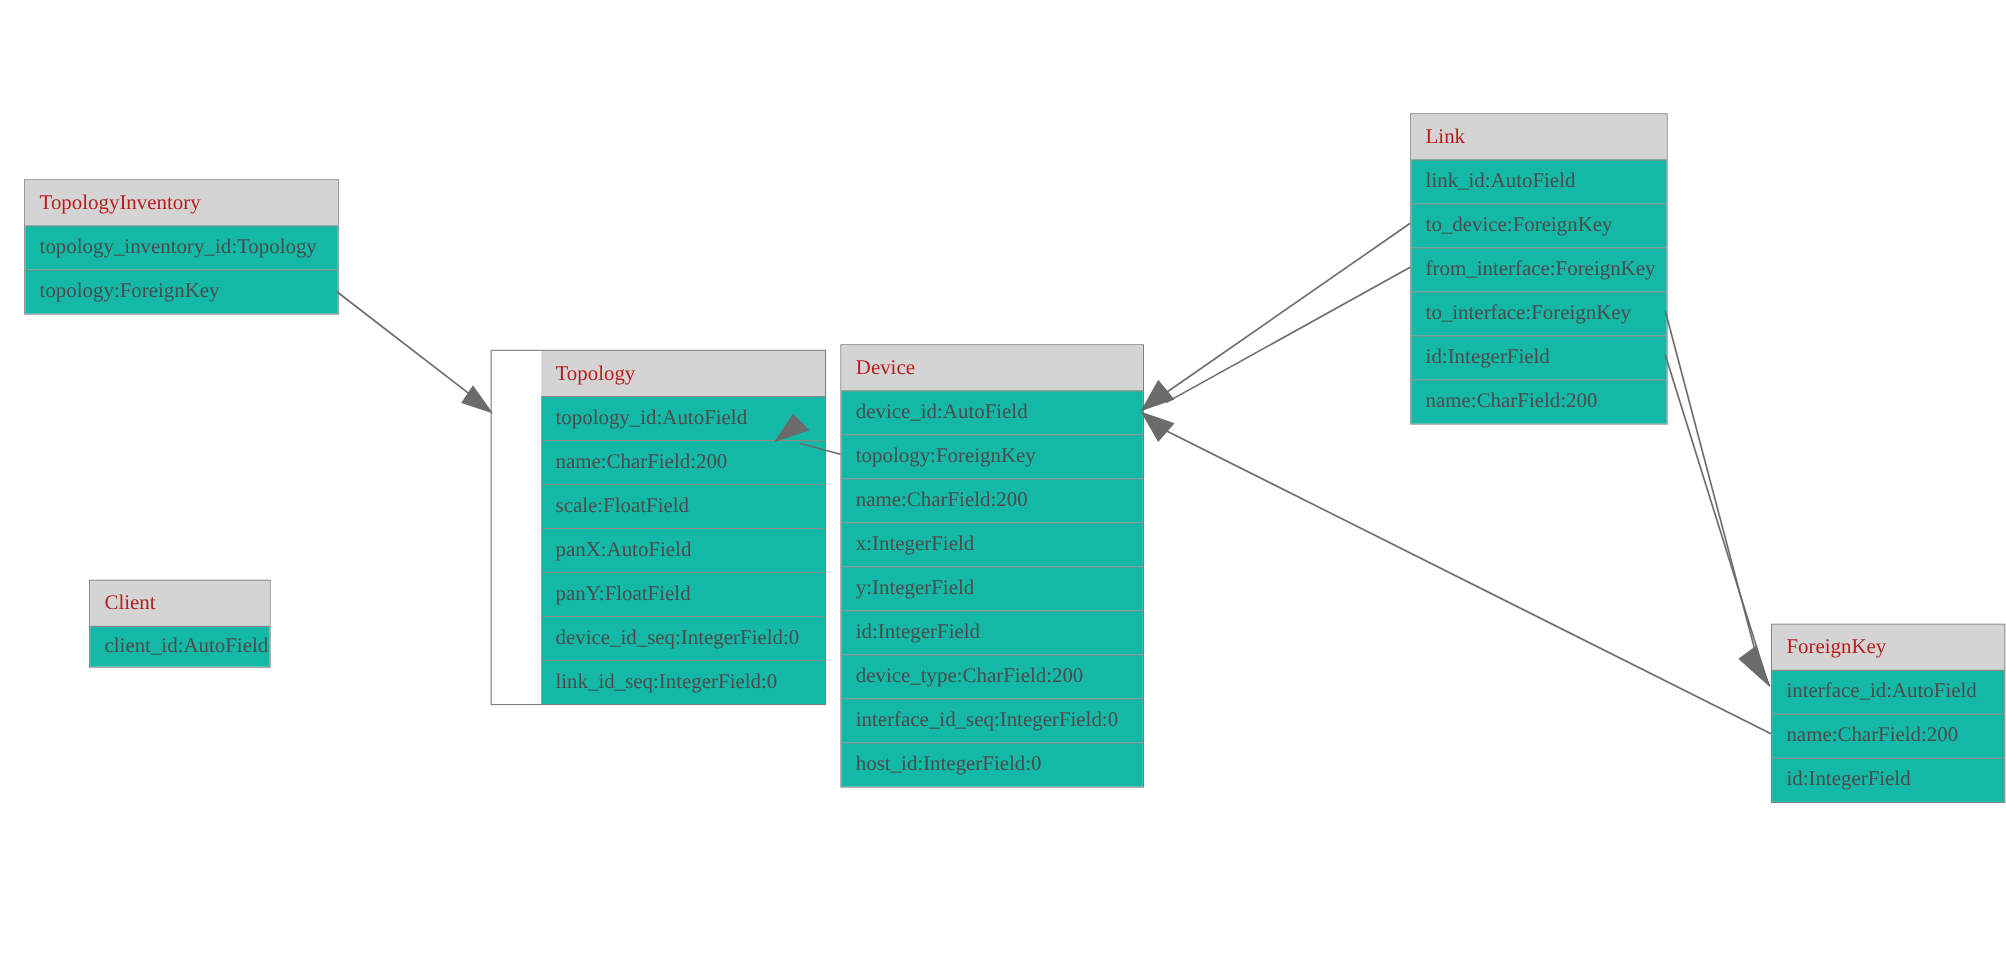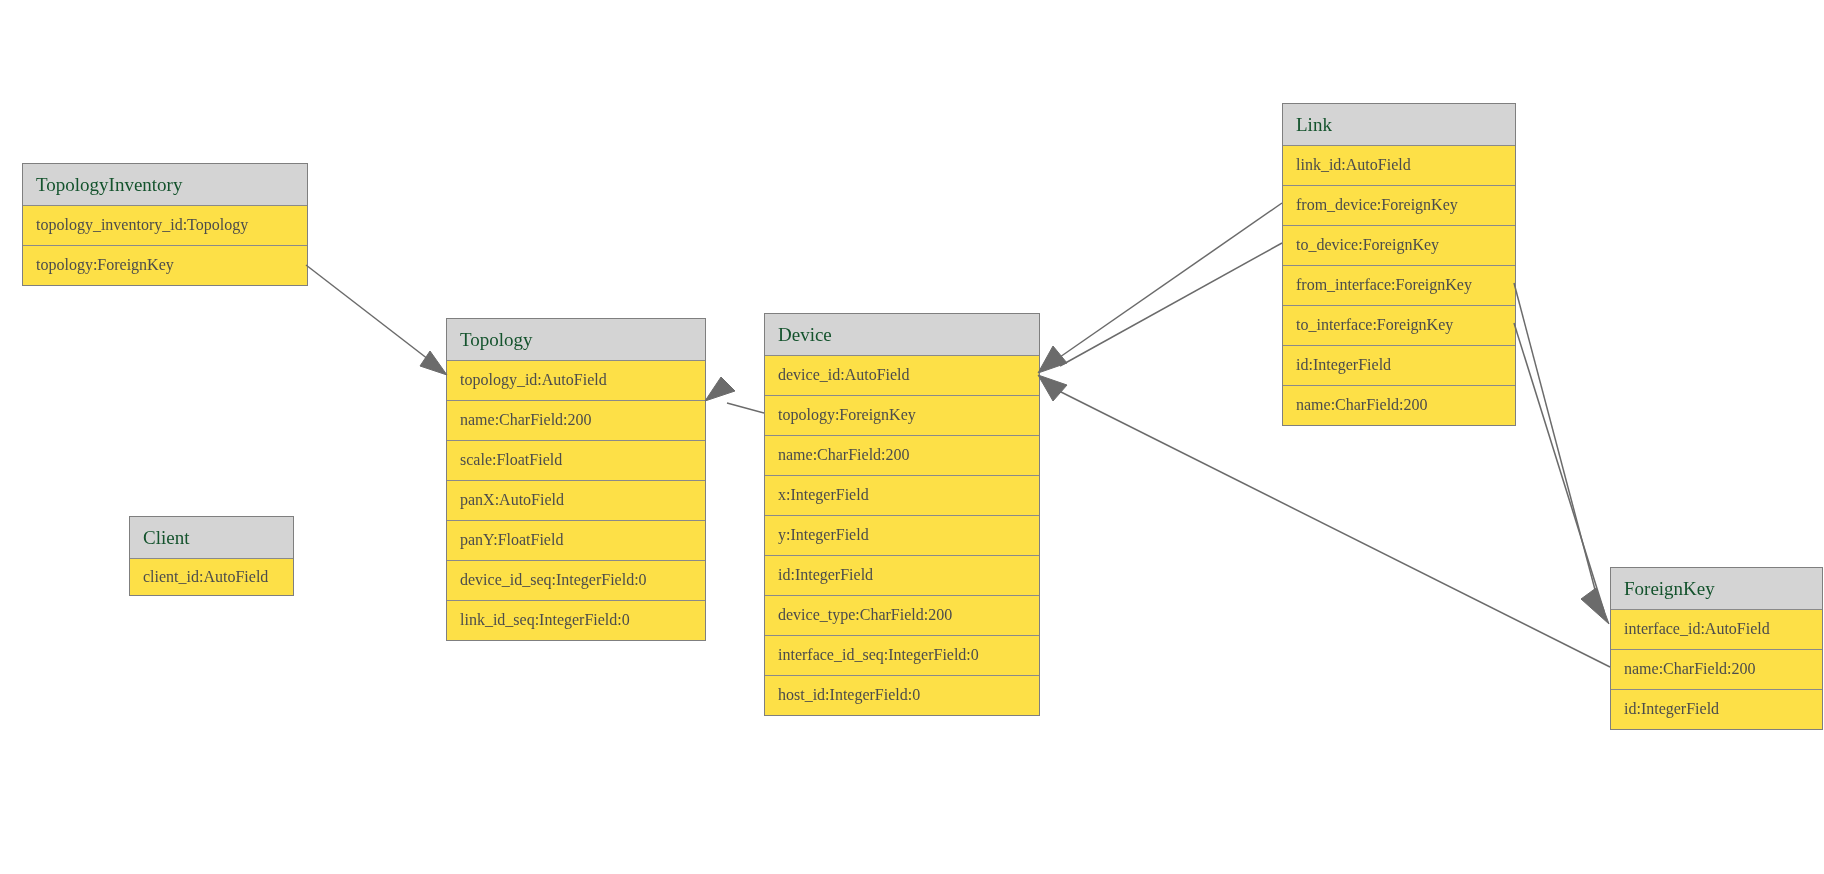--- a/index.html
+++ b/index.html
@@ -12,30 +12,30 @@
     position:absolute;
     background:#ffffff;
     border:1.6px solid #7f7f7f;
     box-sizing:content-box;
     z-index:1;
   }
   .etable .hd{
     height:41px;line-height:41px;
     background:#d4d4d4;
     padding-left:13px;
-    font-size:19px;color:#14532d;
+    font-size:19px;color:#b91c1c;
     white-space:nowrap;overflow:hidden;
   }
   .etable .fr{
     height:40px;line-height:38px;
     border-top:1.5px solid #8a8a8a;
     box-sizing:border-box;
     padding-left:13px;
-    font-size:16px;color:#4c4c4c;
-    background:#fde047;
+    font-size:19px;color:#4c4c4c;
+    background:#14b8a6;
     white-space:nowrap;overflow:hidden;
   }
   .etable.small .fr{height:37px;line-height:35px;}
   #edge-layer{
     position:absolute;left:0;top:0;width:1824px;height:874px;
     z-index:2;pointer-events:none;
   }
 </style>
 </head>
 <body>
@@ -54,53 +54,52 @@
     <line x1="1514" y1="323" x2="1604" y2="611" stroke="#6b6b6b" stroke-width="1.5"></line>
     <polygon points="1609,624 1581,599 1596,588" fill="#6b6b6b" stroke="#6b6b6b"></polygon>
   </svg>
 
 <div class="etable" style="left:22px;top:163px;width:284px;">
   <div class="hd">TopologyInventory</div>
   <div class="fr">topology_inventory_id:Topology</div>
   <div class="fr">topology:ForeignKey</div>
 </div>
 
-<div class="etable" style="left:446px;top:318px;width:258px;">
+<div class="etable" style="left:446px;top:318px;width:258px;padding-left:45px;">
   <div class="hd">Topology</div>
   <div class="fr">topology_id:AutoField</div>
   <div class="fr">name:CharField:200</div>
   <div class="fr">scale:FloatField</div>
   <div class="fr">panX:AutoField</div>
   <div class="fr">panY:FloatField</div>
   <div class="fr">device_id_seq:IntegerField:0</div>
   <div class="fr">link_id_seq:IntegerField:0</div>
 </div>
 
-<div class="etable small" style="left:81px;top:516px;width:163px;margin-left:48px;">
+<div class="etable small" style="left:81px;top:527px;width:163px;">
   <div class="hd">Client</div>
   <div class="fr">client_id:AutoField</div>
 </div>
 
 <div class="etable" style="left:764px;top:313px;width:274px;">
   <div class="hd">Device</div>
   <div class="fr">device_id:AutoField</div>
   <div class="fr">topology:ForeignKey</div>
   <div class="fr">name:CharField:200</div>
   <div class="fr">x:IntegerField</div>
   <div class="fr">y:IntegerField</div>
   <div class="fr">id:IntegerField</div>
   <div class="fr">device_type:CharField:200</div>
   <div class="fr">interface_id_seq:IntegerField:0</div>
   <div class="fr">host_id:IntegerField:0</div>
 </div>
 
 <div class="etable" style="left:1282px;top:103px;width:232px;">
   <div class="hd">Link</div>
   <div class="fr">link_id:AutoField</div>
-  <div class="fr">from_device:ForeignKey</div>
   <div class="fr">to_device:ForeignKey</div>
   <div class="fr">from_interface:ForeignKey</div>
   <div class="fr">to_interface:ForeignKey</div>
   <div class="fr">id:IntegerField</div>
   <div class="fr">name:CharField:200</div>
 </div>
 
 <div class="etable" style="left:1610px;top:567px;width:211px;">
   <div class="hd">ForeignKey</div>
   <div class="fr">interface_id:AutoField</div>

